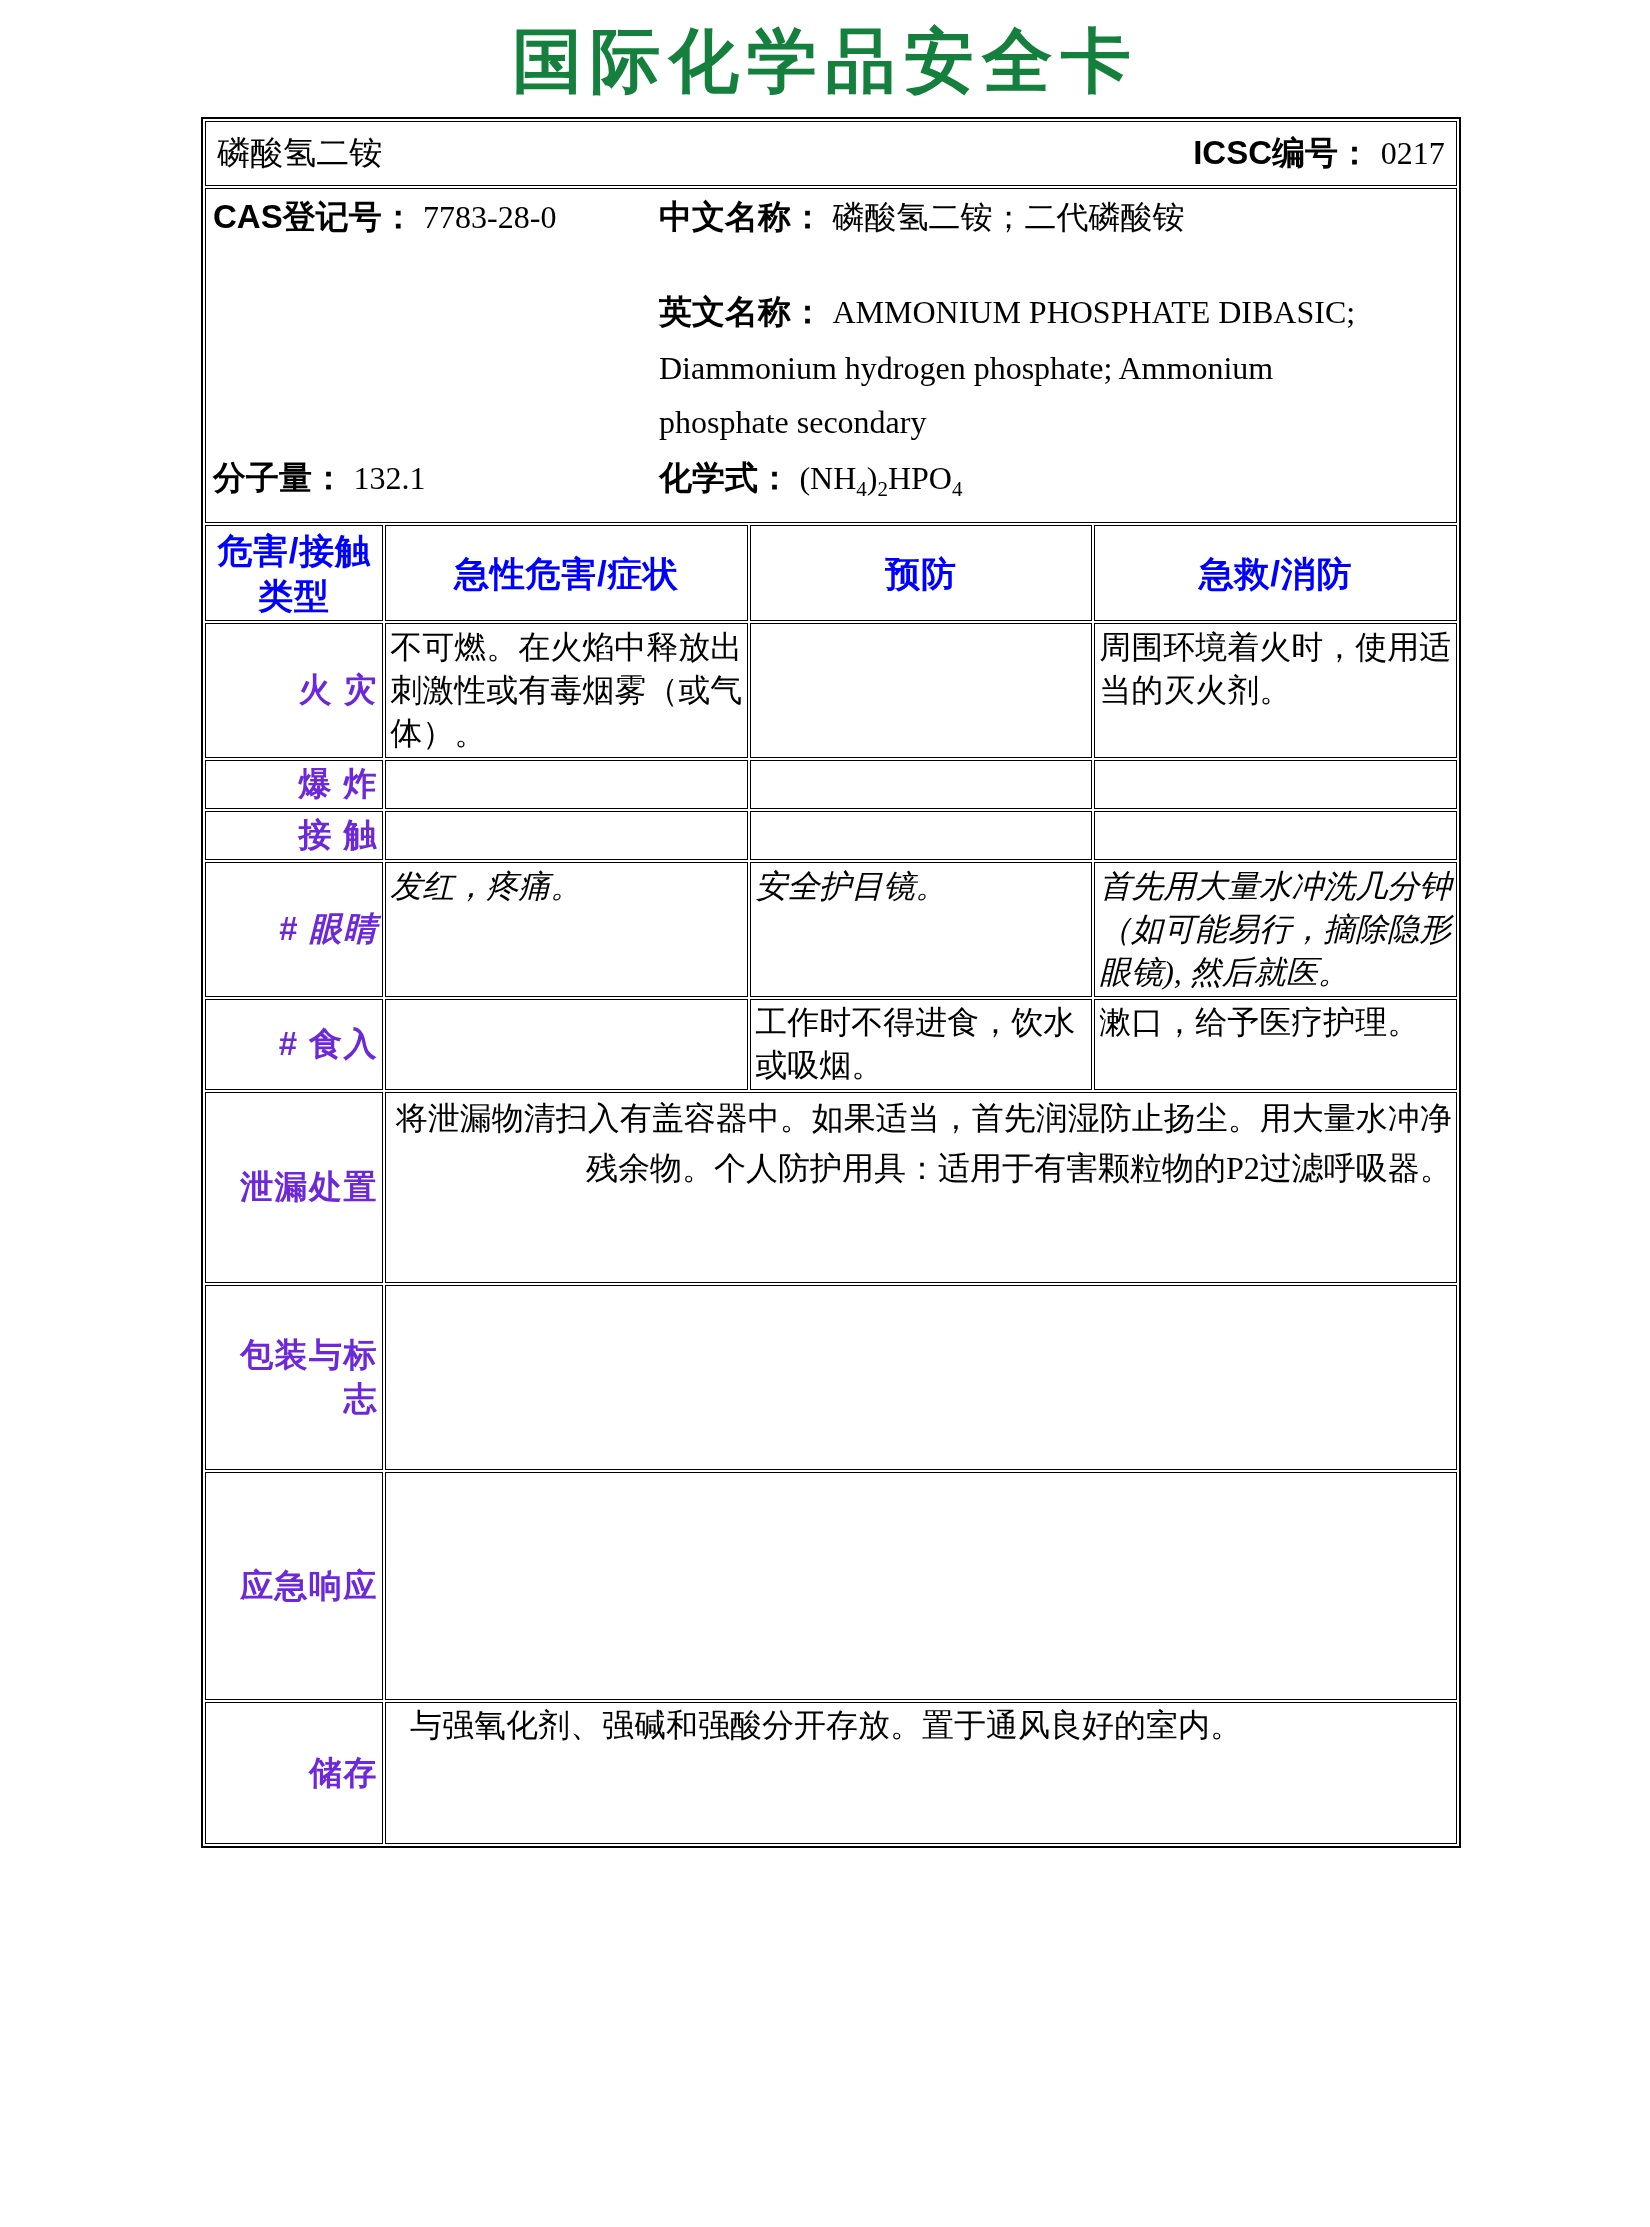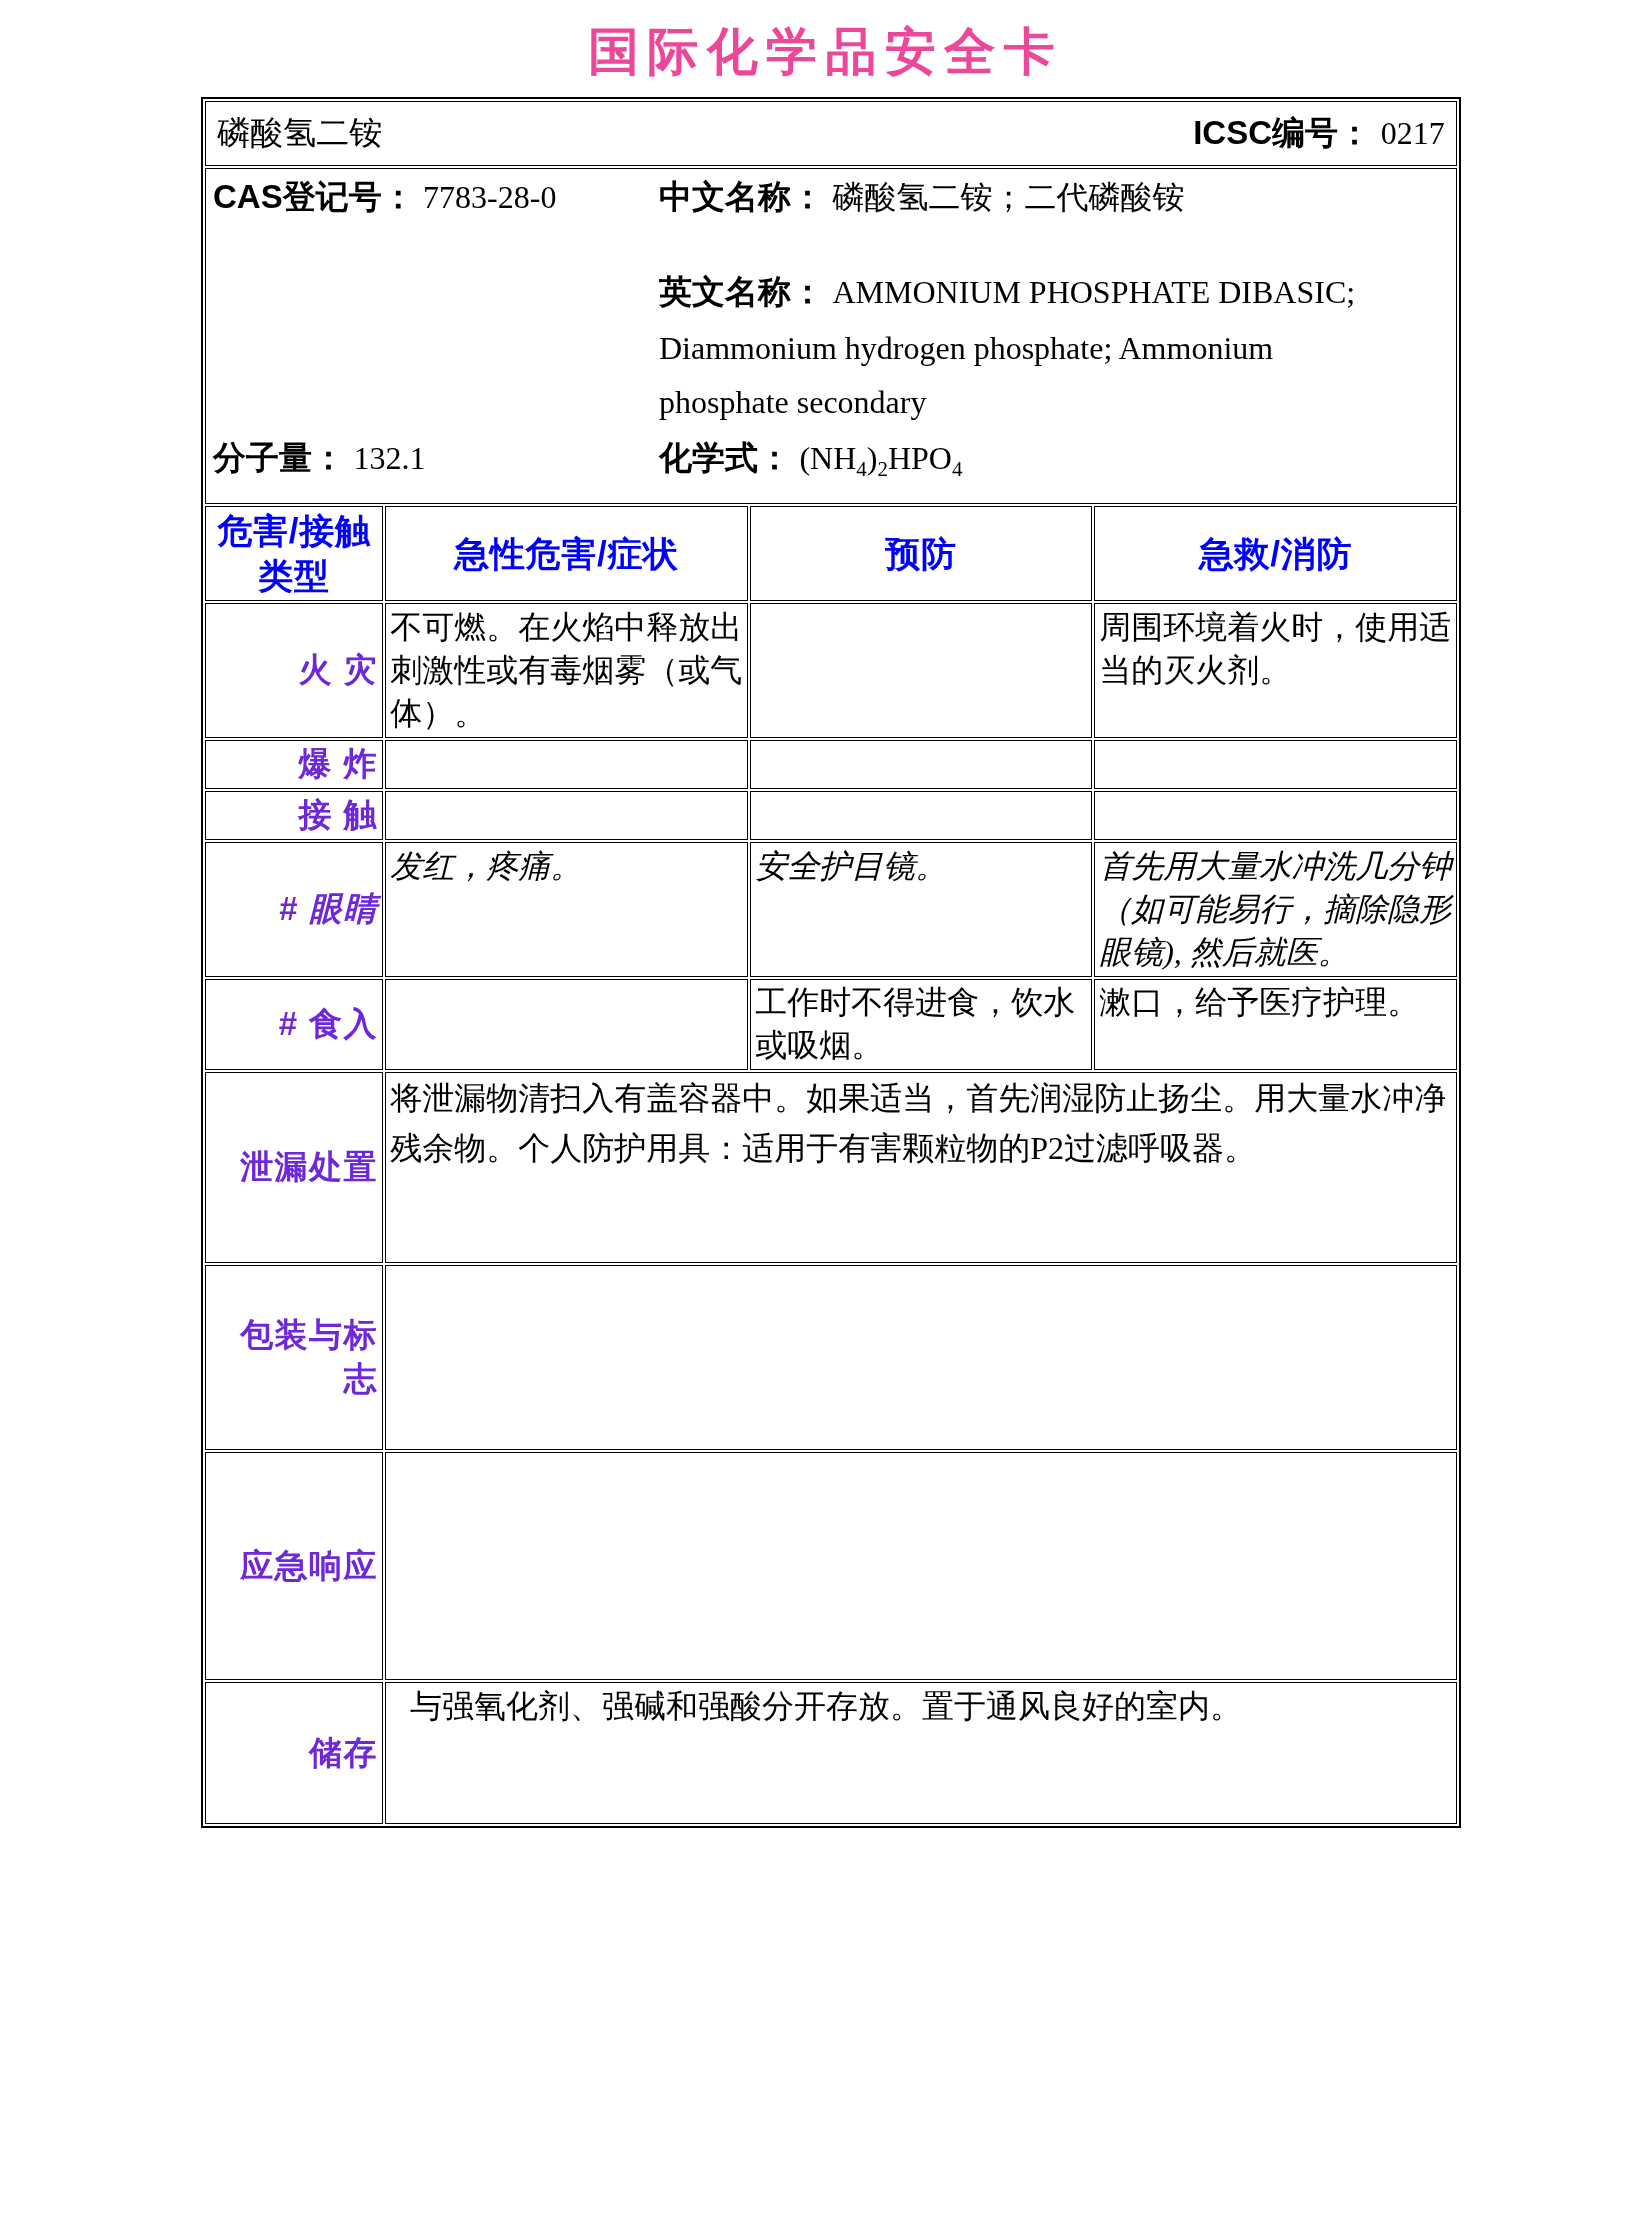--- a/index.html
+++ b/index.html
@@ -8,24 +8,24 @@
     width:1651px;
     height:2227px;
     background:#ffffff;
     font-family:"Liberation Serif", serif;
     overflow:hidden;
   }
   .page-title{
     margin:0;
     padding-top:25px;
     text-align:center;
-    color:#ec4899;
+    color:#15803d;
     font-family:"Liberation Sans", sans-serif;
     font-weight:900;
-    font-size:51px;
+    font-size:70px;
     line-height:1.05;
     letter-spacing:8.4px;
   }
   table.card{
     border-collapse:separate;
     border-spacing:2.1px;
     border:2.8px solid #000000;
     margin-left:201px;
     margin-top:18px;
     width:1256px;
@@ -83,21 +83,21 @@
   tr.hz-1 td{height:43px;}
   tr.hz-2 td{height:44px;}
   tr.hz-3 td{height:44px;}
   tr.hz-4 td{height:73px;}
   tr.hz-5 td{height:118px;font-style:italic;}
   tr.hz-6 td{height:73px;}
   tr.sp-0 td{height:186px;}
   tr.sp-1 td{height:181px;}
   tr.sp-2 td{height:223px;}
   tr.sp-3 td{height:137px;padding-left:24px;}
-  tr.sp-0 td.section-content{line-height:1.55;}
+  tr.sp-0 td.section-content{line-height:1.55;text-align:right;}
 </style>
 </head>
 <body>
 
 <div class="page">
 
   <h1 class="page-title">国际化学品安全卡</h1>
 
   <table class="card">
     <colgroup>

